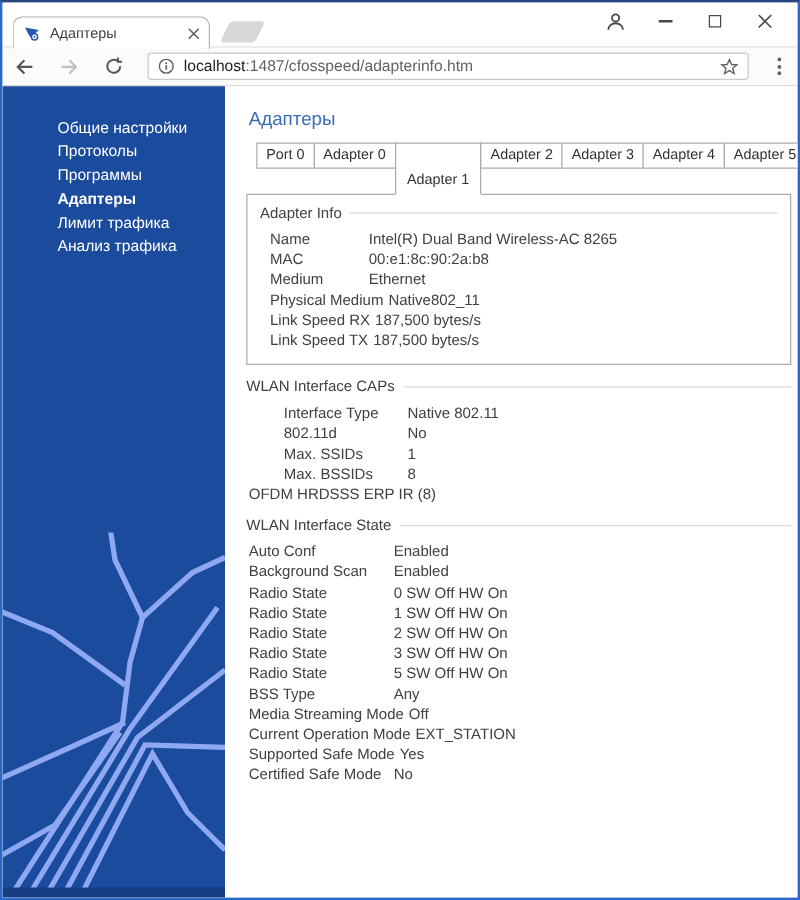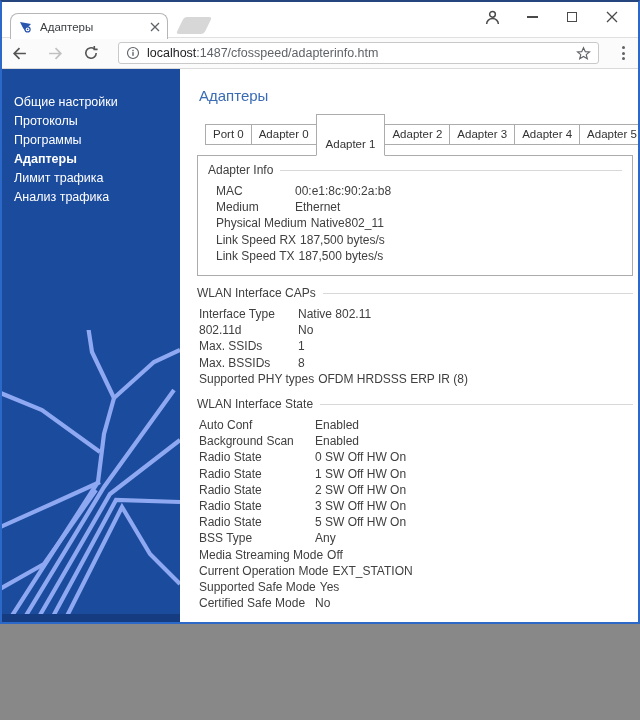--- a/index.html
+++ b/index.html
@@ -1,19 +1,19 @@
 <!DOCTYPE html>
 <html><head>
 <meta charset="utf-8">
 <style>
   * { box-sizing: border-box; }
   html,body { margin:0; padding:0; background:#888; }
   body { font-family:"Liberation Sans", sans-serif; }
   .window {
-    width:640px; height:624px; background:#fff;
+    width:640px; height:720px; background:#fff;
     border:2px solid #2C68C8; border-top-color:#24457E;
     display:flex; flex-direction:column; overflow:hidden;
   }
   
   .titlebar { height:36px; background:#fff; position:relative; flex-shrink:0;
     border-bottom:1px solid #E0E0E0; }
   .btab { position:absolute; left:8px; top:11px; width:158px; height:26px;
     background:#fff; border:1px solid #B6B6B6; border-bottom:none;
     border-radius:8px 8px 0 0; display:flex; align-items:center; gap:6px;
     padding:0 7px; z-index:2; }
@@ -34,42 +34,42 @@
   .url .path { color:#5F6368; }
   .dots { display:flex; flex-direction:column; gap:2.5px; padding:0 4px; cursor:pointer; }
   .dots i { width:3px; height:3px; border-radius:50%; background:#5F6368; }
   
   .app-body { flex:1; display:flex; min-height:0; }
   .sidebar { width:178px; flex-shrink:0; background:#1B4B9D; position:relative; overflow:hidden; }
   .brand { text-align:center; color:#fff; margin-top:10px; position:relative; z-index:2; }
   .brand-name { font-size:36px; font-weight:800; font-style:italic; letter-spacing:-2px; line-height:1.05; }
   .brand-name sup { font-size:9px; font-style:normal; letter-spacing:0; }
   .brand-product { font-size:24px; font-weight:700; line-height:1.1; letter-spacing:0; }
-  .nav { margin-top:24px; padding-left:12px; position:relative; z-index:2; }
+  .nav { margin-top:24px; padding-left:44px; position:relative; z-index:2; }
   .nav-item { color:#FFFFFF; font-size:12.5px; line-height:19px; cursor:pointer; white-space:nowrap; }
   .nav-item.active { font-weight:bold; }
   .deco { position:absolute; left:0; bottom:0; z-index:1; }
   
   .main { flex:1; background:#fff; padding:18px 5px 0 17px; overflow:hidden; }
   .page-title { font-size:15px; font-weight:500; color:#3A6CB5; margin:0 0 10px 2px; }
-  .tabstrip { display:flex; align-items:center; padding-left:8px; position:relative; z-index:2; }
+  .tabstrip { display:flex; align-items:flex-start; padding-left:8px; position:relative; z-index:2; }
   .tab-item { font-size:11.5px; color:#333; background:#fff; border:1px solid #ACACAC;
     padding:3px 7px 4px; margin-right:-1px; white-space:nowrap; cursor:pointer; }
   .tab-item.active { padding:23px 9px 5px; margin-bottom:-1px; border-bottom:1px solid #fff;
     position:relative; z-index:3; }
   .panel { border:1px solid #ACACAC; position:relative; z-index:1; padding:7px 10px 11px; }
   .grouphead { display:flex; align-items:center; font-size:12px; color:#404040; }
   .grouphead::after { content:""; flex:1; border-top:1px solid #D8D8D8; margin-left:7px; }
   .info-rows { margin-top:6px; }
   .panel .info-rows { margin-left:8px; }
   .inforow { display:flex; font-size:12px; color:#404040; line-height:16.2px; }
   .inforow .lbl { min-width:var(--lw,75px); margin-right:4px; flex-shrink:0; }
   .section { margin-top:10px; }
   .section .info-rows { margin-left:2px; }
-  .sec-caps .inforow .lbl { min-width:95px; }
+  .sec-caps .inforow .lbl { min-width:95px;margin-left:28px; }
   .sec-state .inforow .lbl { min-width:112px; }
   .icon-btn { cursor:pointer; display:flex; align-items:center; }
 </style>
 </head>
 <body>
 
 <div class="window">
 
   <div class="titlebar">
     <div class="btab">
@@ -187,20 +187,24 @@
           <div class="tab-item">Adapter 2</div>
           <div class="tab-item">Adapter 3</div>
           <div class="tab-item">Adapter 4</div>
           <div class="tab-item">Adapter 5</div>
         </div>
 
       <div class="panel">
         <div class="grouphead">Adapter Info</div>
         <div class="info-rows" id="rows-adapter-info">
             <div class="inforow">
+              <span class="lbl">Name</span>
+              <span class="val">Intel(R) Dual Band Wireless-AC 8265</span>
+            </div>
+            <div class="inforow">
               <span class="lbl">MAC</span>
               <span class="val">00:e1:8c:90:2a:b8</span>
             </div>
             <div class="inforow">
               <span class="lbl">Medium</span>
               <span class="val">Ethernet</span>
             </div>
             <div class="inforow">
               <span class="lbl">Physical Medium</span>
               <span class="val">Native802_11</span>
@@ -229,21 +233,20 @@
             </div>
             <div class="inforow">
               <span class="lbl">Max. SSIDs</span>
               <span class="val">1</span>
             </div>
             <div class="inforow">
               <span class="lbl">Max. BSSIDs</span>
               <span class="val">8</span>
             </div>
             <div class="inforow">
-              <span class="lbl">Supported PHY types</span>
               <span class="val">OFDM HRDSSS ERP IR (8)</span>
             </div>
           </div>
       </div>
 
       <div class="section sec-state">
         <div class="grouphead">WLAN Interface State</div>
         <div class="info-rows" id="rows-wlan-state">
             <div class="inforow">
               <span class="lbl">Auto Conf</span>

